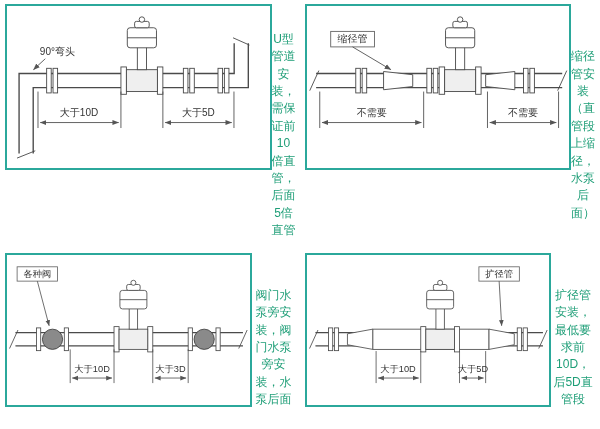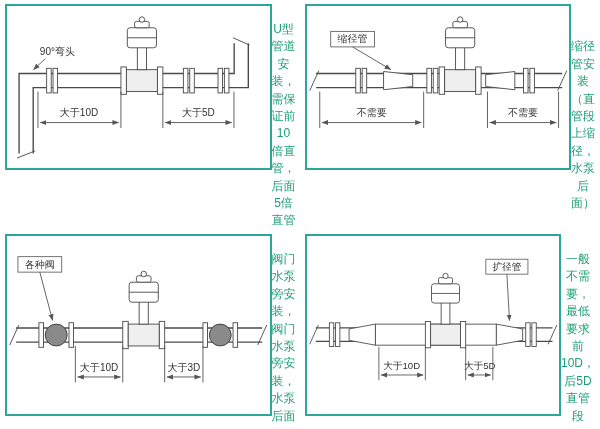--- a/index.html
+++ b/index.html
@@ -2,21 +2,21 @@
 <html style="--panel-border: #2BA89B; --caption-text: #1E9E77;"><head>
 <meta charset="utf-8">
 <style>
   *{margin:0;padding:0;box-sizing:border-box}
   html,body{background:#fff}
   body{width:600px;height:429px;font-family:"Liberation Sans",sans-serif;overflow:hidden}
   .page{width:600px;height:429px;padding:4px 5px 2px;display:grid;grid-template-columns:1fr 1fr;column-gap:9px;row-gap:2px}
   .cell{display:flex;}
   .panel{border:2px solid var(--panel-border,#2BA89B);background:#fff}
   .panel-top{height:166px}
-  .panel-bottom{height:182px}
+  .panel-bottom{height:154px}
   .panel svg{display:block;width:100%;height:100%}
   .caption{flex:1;display:flex;flex-direction:column;justify-content:center;text-align:center;
            font-size:12px;color:var(--caption-text,#1E9E77);line-height:1.45;padding:17px 0 2px}
   .fl{fill:#fff;stroke:#4a4a4a;stroke-width:1}
   .fg{fill:#efefef;stroke:#4a4a4a;stroke-width:1}
   .vfill{fill:#8a8a8a;stroke:#3a3a3a;stroke-width:1}
   .ln{stroke:#4a4a4a;stroke-width:1;fill:none}
   .pipe-outer{stroke:#4a4a4a;fill:none}
   .pipe-inner{stroke:#fff;fill:none}
   .dim{stroke:#555;stroke-width:1;fill:none}
@@ -215,17 +215,17 @@
         </g>
         <g>
           <line class="dim" x1="181" y1="114" x2="181" y2="152"></line>
           <line class="dim" x1="212" y1="114" x2="212" y2="152"></line>
           <line class="dim" x1="183.5" y1="146" x2="209.5" y2="146" marker-start="url(#al)" marker-end="url(#ar)"></line>
           <text class="dimtext" x="197" y="139" text-anchor="middle">大于5D</text>
         </g>
       </svg>
     </div>
     <div class="caption">
-      <span>一般不需要，最低要求前10D，后5D直管段</span>
+      <span>扩径管安装，最低要求前10D，后5D直管段</span>
     </div>
   </div>
 
 </div>
 
 </body></html>

